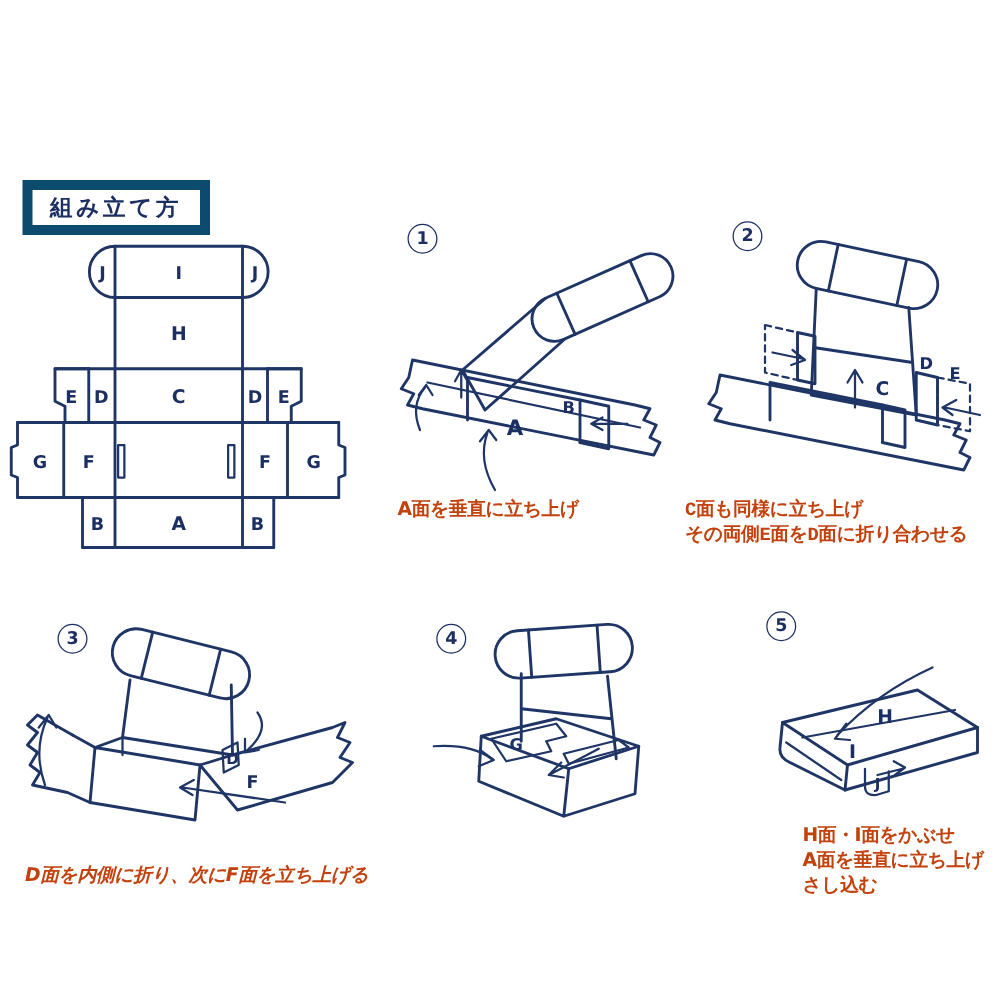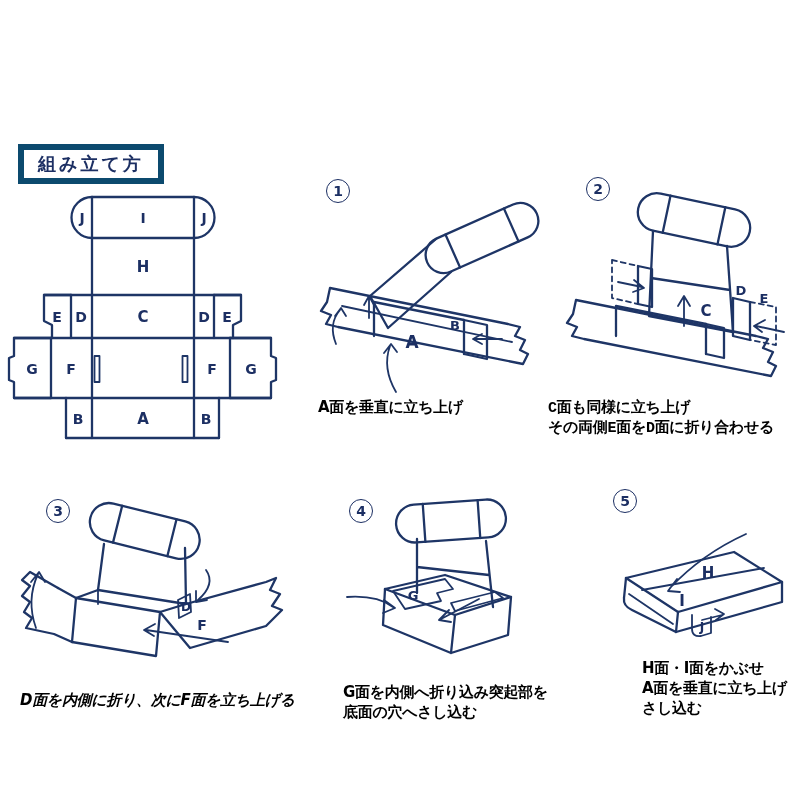--- a/index.html
+++ b/index.html
@@ -1,24 +1,24 @@
 <!DOCTYPE html>
 <html><head>
 <meta charset="utf-8">
 <style>
   html,body{margin:0;padding:0;background:#ffffff;}
   #canvas{position:relative;width:800px;height:800px;background:#ffffff;overflow:hidden;
           font-family:"DejaVu Sans","Liberation Sans",sans-serif;color:#1c2f63;}
   .abs{position:absolute;}
-  .title-box{border:6px solid #0c4a6e;padding:2px 14px;font-size:18px;font-weight:bold;
+  .title-box{border:8px solid #0c4a6e;padding:2px 14px;font-size:18px;font-weight:bold;
              letter-spacing:3px;color:#1c2f63;background:#ffffff;}
   .stepnum{width:22px;height:22px;border:1.6px solid #1c2f63;border-radius:50%;
            display:flex;align-items:center;justify-content:center;
            font-size:14px;font-weight:bold;color:#1c2f63;background:#fff;}
-  .caption{font-size:15px;font-weight:bold;color:#000000;line-height:20px;letter-spacing:-0.3px;white-space:nowrap;}
+  .caption{font-size:15px;font-weight:bold;color:#c2410c;line-height:20px;letter-spacing:-0.3px;white-space:nowrap;}
   svg{display:block;}
   svg .ln{fill:none;stroke:#1e3566;stroke-width:2.3;stroke-linejoin:round;stroke-linecap:round;}
   svg .thin{stroke-width:1.8;}
   svg .dash{stroke-dasharray:5 4;}
   svg .lbl{fill:#1c2f63;font-family:"DejaVu Sans","Liberation Sans",sans-serif;
            font-weight:bold;text-anchor:middle;}
 </style>
 </head>
 <body>
 
@@ -187,24 +187,20 @@
     <g>
       <path class="ln thin" d="M 60 96 L 112 84 L 120 94 L 104 98 L 108 106 L 72 114 Z"></path>
       <path class="ln thin" d="M 170 103 L 122 116 L 118 108 L 162 97 Z"></path>
     </g>
     <g>
       <path class="ln thin" d="M 14 102 Q 44 100 60 112 M 51 105 L 62 113 L 50 118"></path>
       <path class="ln thin" d="M 146 104 L 108 124 M 116 115 L 106 125 L 118 127"></path>
     </g>
     <text class="lbl" x="80" y="105" font-size="13">G</text>
   </svg>
-  <div class="abs" style="left:343px;top:682px;">
-    <div class="caption">G面を内側へ折り込み突起部を</div>
-    <div class="caption">底面の穴へさし込む</div>
-  </div>
 
   <div class="abs stepnum" style="left:613px;top:489px;">5</div>
   <svg class="abs" style="left:596px;top:528px;" width="200" height="120" viewBox="0 0 200 120">
     <g>
       <path class="ln" d="M 30 50 L 138 24 L 186 54 L 82 84 Z"></path>
       <path class="ln thin" d="M 46 62 L 168 40"></path>
       <path class="ln" d="M 30 50 L 28 70 Q 27 78 36 82 L 80 104 L 82 84"></path>
       <path class="ln" d="M 80 104 L 186 74 L 186 54"></path>
       <path class="ln thin" d="M 33 66 L 77 96"></path>
     </g>

